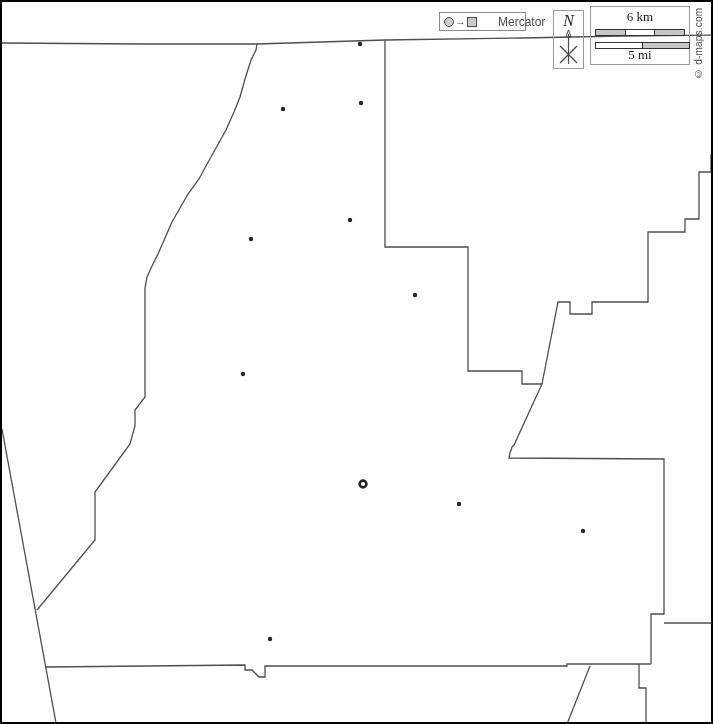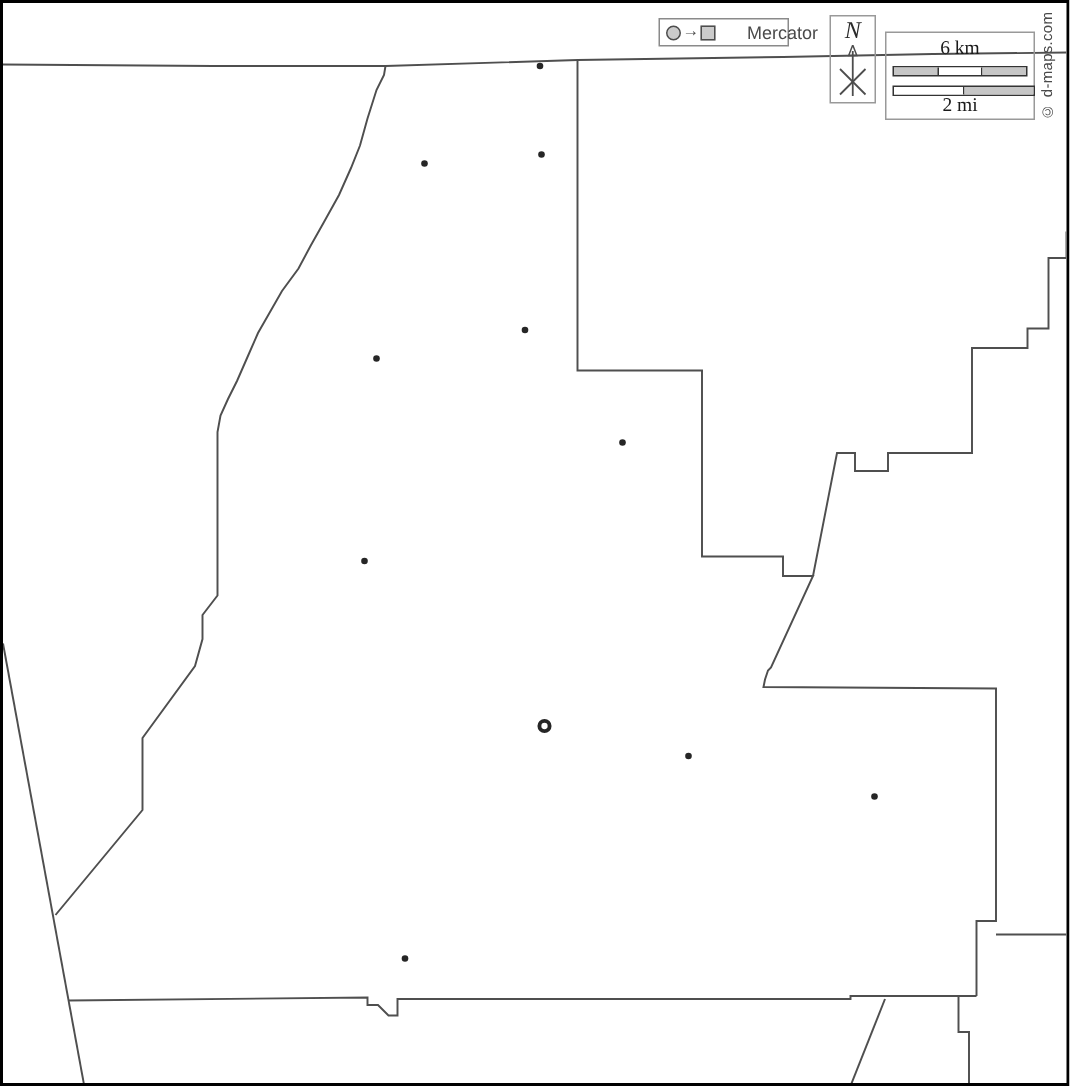--- a/index.html
+++ b/index.html
@@ -27,21 +27,21 @@
     box-sizing:border-box;border:1px solid #999;text-align:center;background:transparent;
   }
   .compass-n{
     font-family:"Liberation Serif",serif;font-style:italic;font-size:16px;
     color:#2b2b2b;line-height:1.1;margin-top:1px;
   }
   .compass-rose{display:block;margin:0 auto;}
 
   
   .scale-box{
-    position:absolute;left:588px;top:19px;width:100px;height:59px;
+    position:absolute;left:588px;top:4px;width:100px;height:59px;
     box-sizing:border-box;border:1px solid #999;background:transparent;text-decoration:underline;
   }
   .scale-km-label,.scale-mi-label{
     position:absolute;left:0;width:100%;text-align:center;
     font-family:"Liberation Serif",serif;font-size:13px;color:#1a1a1a;line-height:1;
   }
   .scale-km-label{top:3px;}
   .scale-mi-label{bottom:3px;}
   .km-bar{position:absolute;left:4px;top:22px;width:90px;height:7px;display:flex;border:1px solid #333;box-sizing:border-box;}
   .mi-bar{position:absolute;left:4px;top:35px;width:95px;height:7px;display:flex;border:1px solid #333;box-sizing:border-box;}
@@ -104,18 +104,18 @@
     <div class="scale-km-label">6 km</div>
     <div class="km-bar">
         <span class="bar-seg" style="background: rgb(198, 198, 198);"></span>
         <span class="bar-seg" style="background: rgb(255, 255, 255);"></span>
         <span class="bar-seg" style="background: rgb(198, 198, 198);"></span>
       </div>
     <div class="mi-bar">
         <span class="bar-seg" style="background: rgb(255, 255, 255);"></span>
         <span class="bar-seg" style="background: rgb(198, 198, 198);"></span>
       </div>
-    <div class="scale-mi-label">2 mi</div>
+    <div class="scale-mi-label">5 mi</div>
   </div>
 
   <div class="copyright">© d-maps.com</div>
 
 </div>
 
 </body></html>

